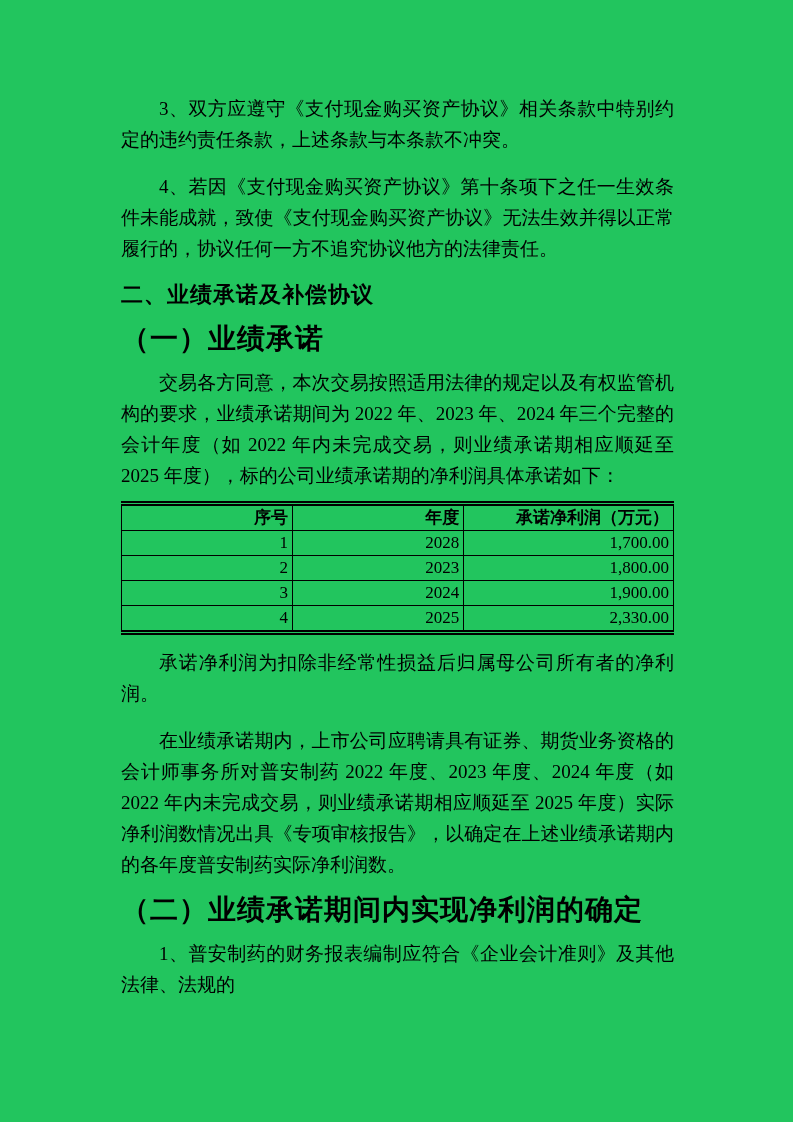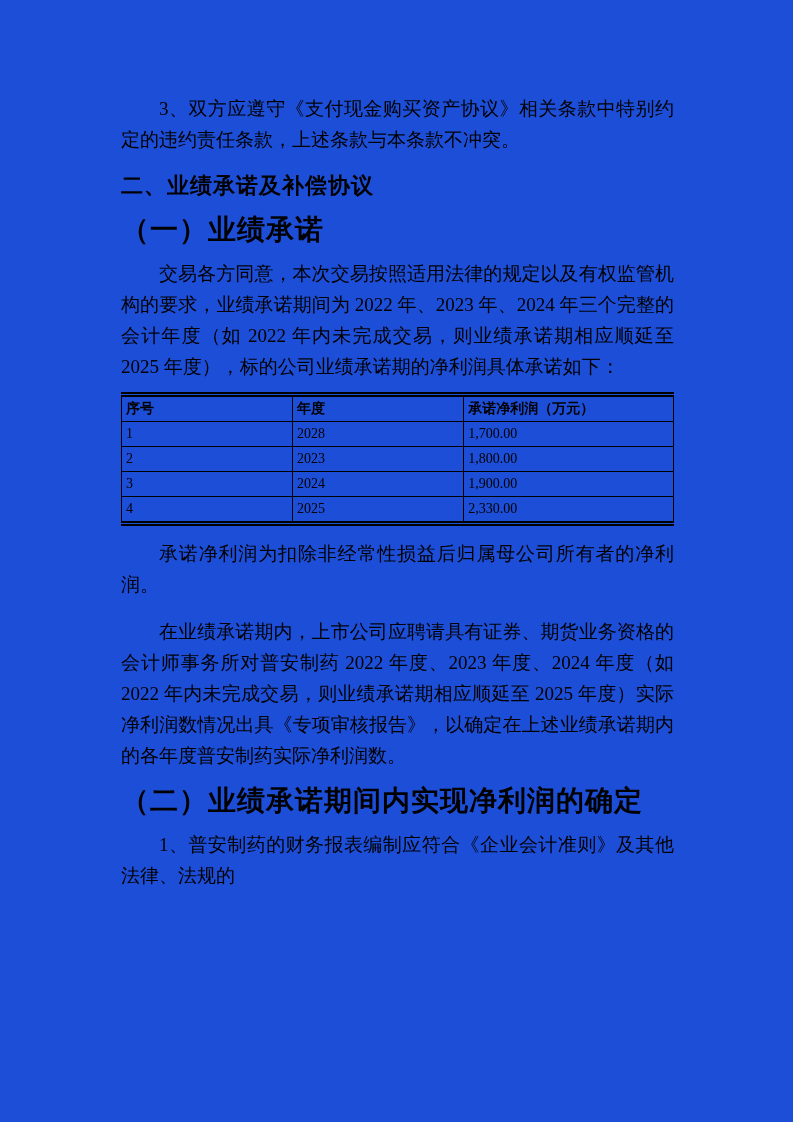--- a/index.html
+++ b/index.html
@@ -1,21 +1,21 @@
 <!DOCTYPE html>
 <html><head>
 <meta charset="utf-8">
 <style>
   html, body { margin: 0; padding: 0; background: #e8e8e8; }
   .page {
     position: relative;
     width: 793px;
     height: 1122px;
     margin: 0 auto;
-    background: #1d4ed8;
+    background: #22c55e;
     box-sizing: border-box;
     padding: 93px 119px 0 121px;
     font-family: "Liberation Serif", "DejaVu Serif", serif;
     color: #000000;
     overflow: hidden;
   }
   p.body-para {
     font-size: 19px;
     line-height: 31px;
     text-align: justify;
@@ -45,39 +45,40 @@
     border-top: 5px double #000;
     border-bottom: 5px double #000;
     margin: 0 0 12px 0;
     table-layout: fixed;
   }
   table.commit-table th,
   table.commit-table td {
     border: 1px solid #000;
     height: 24px;
     padding: 0 4px;
-    text-align: left;
+    text-align: right;
     vertical-align: middle;
-    font-size: 14px;
+    font-size: 17px;
     line-height: 24px;
     overflow: hidden;
     white-space: nowrap;
   }
   table.commit-table th { font-weight: bold; }
   col.c-seq  { width: 31%; }
   col.c-year { width: 31%; }
   col.c-prof { width: 38%; }
 </style>
 </head>
 <body>
 
 <div class="page">
 
   <p class="body-para">3、双方应遵守《支付现金购买资产协议》相关条款中特别约定的违约责任条款，上述条款与本条款不冲突。</p>
 
+  <p class="body-para">4、若因《支付现金购买资产协议》第十条项下之任一生效条件未能成就，致使《支付现金购买资产协议》无法生效并得以正常履行的，协议任何一方不追究协议他方的法律责任。</p>
 
   <h1 class="level-1">二、业绩承诺及补偿协议</h1>
 
 
   <h2 class="level-2">（一）业绩承诺</h2>
 
   <p class="body-para before-table">交易各方同意，本次交易按照适用法律的规定以及有权监管机构的要求，业绩承诺期间为 2022 年、2023 年、2024 年三个完整的会计年度（如 2022 年内未完成交易，则业绩承诺期相应顺延至 2025 年度），标的公司业绩承诺期的净利润具体承诺如下：</p>
 
   <table class="commit-table">
     <colgroup>

